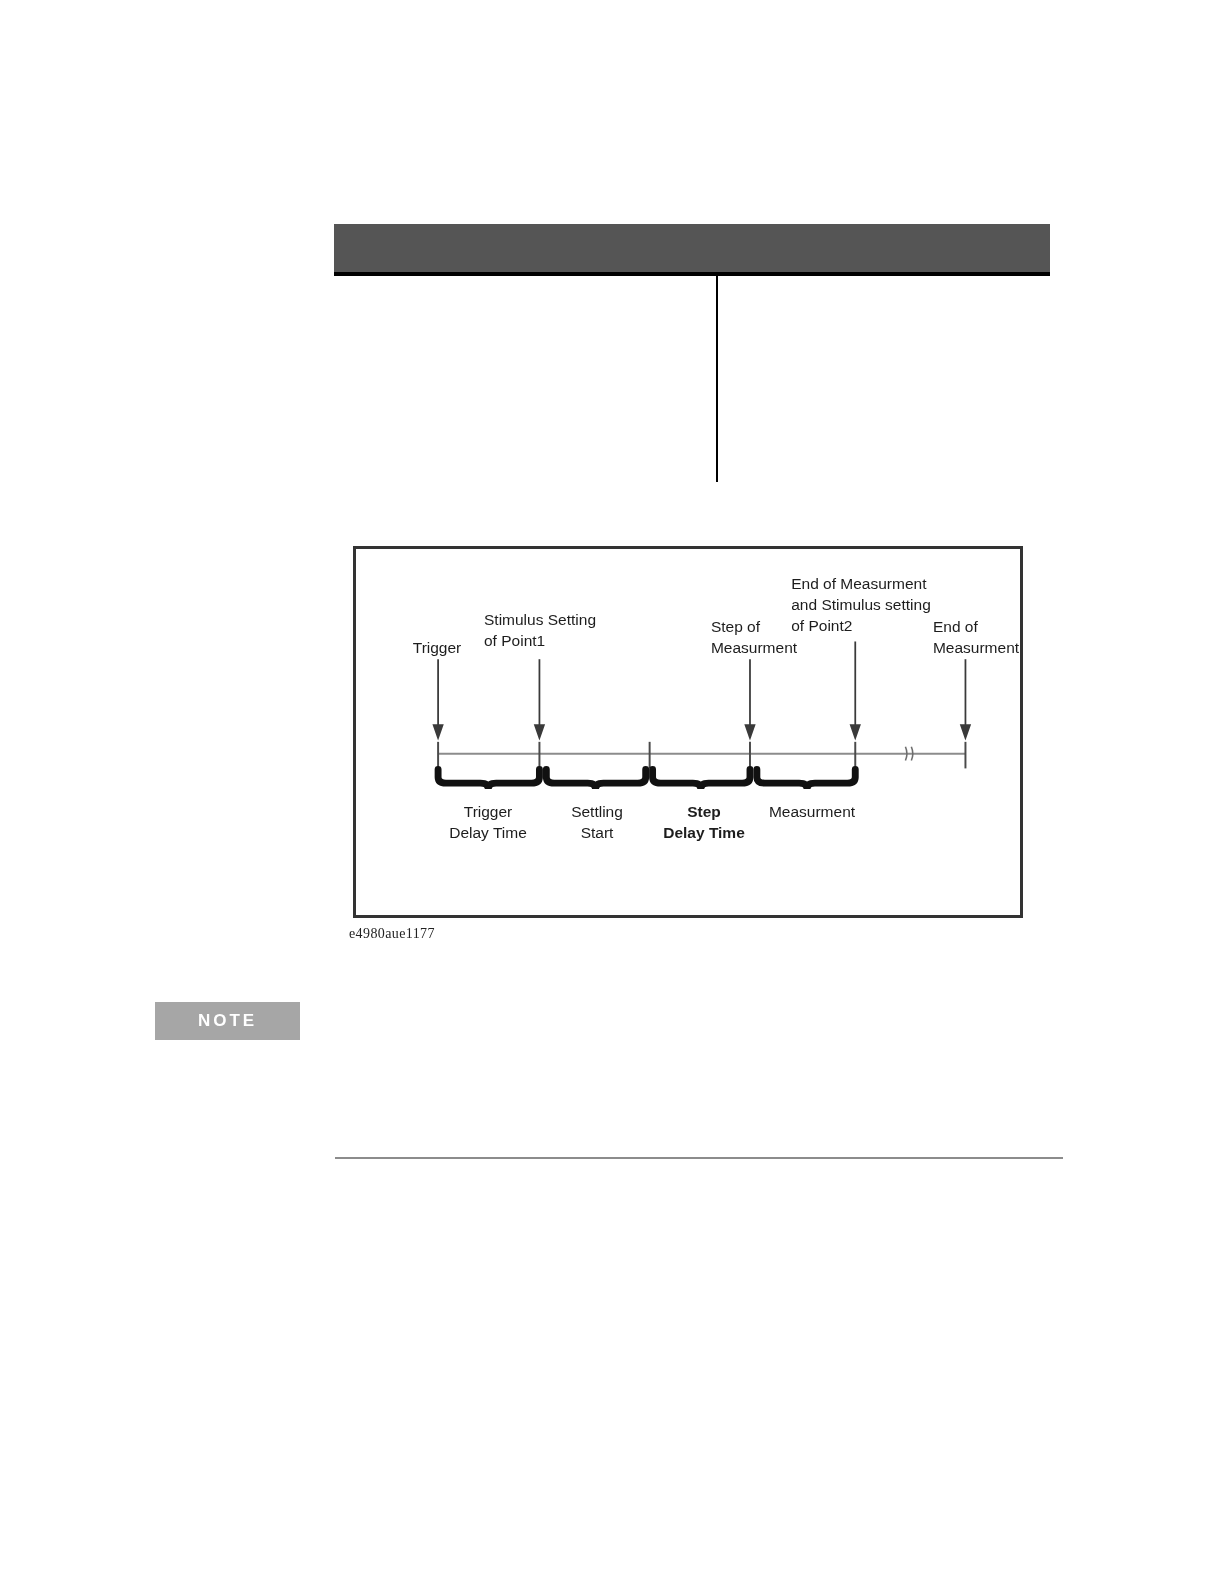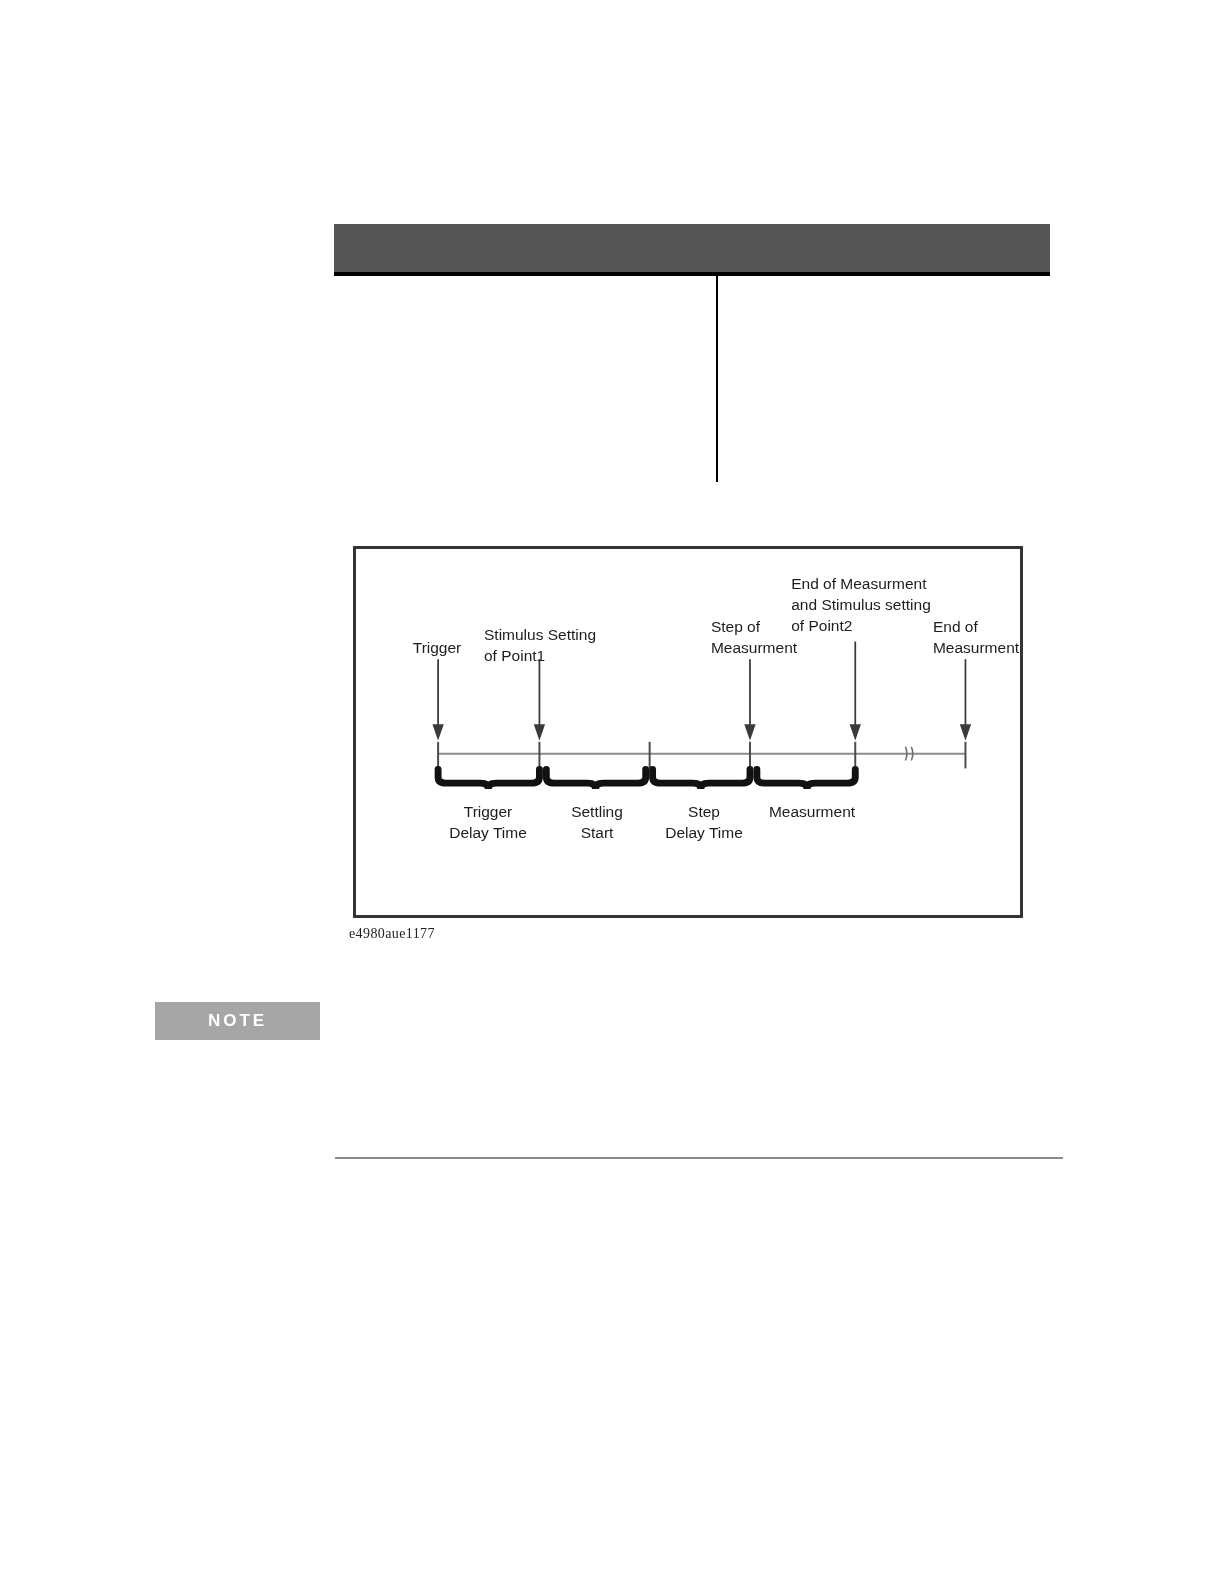--- a/index.html
+++ b/index.html
@@ -110,21 +110,21 @@
     text-align: center;
     white-space: pre-line;
     transform: translateX(-50%);
   }
 
   
   .note-badge {
     position: absolute;
     left: 155px;
     top: 1002px;
-    width: 165px;
+    width: 145px;
     height: 38px;
     background: #a6a6a6;
     display: flex;
     align-items: center;
     justify-content: center;
   }
   .note-badge-label {
     color: #ffffff;
     font-size: 17px;
     font-weight: bold;
@@ -197,40 +197,40 @@
                  Q 241 238 249 238 L 284 238 Q 292 238 292 232 L 292 224"></path>
         <path d="M 299 224 L 299 232 Q 299 238 307 238 L 340 238 Q 348 238 348 244
                  Q 348 238 356 238 L 390 238 Q 398 238 398 232 L 398 224"></path>
         <path d="M 405 224 L 405 232 Q 405 238 413 238 L 448 238 Q 456 238 456 244
                  Q 456 238 464 238 L 497 238 Q 505 238 505 232 L 505 224"></path>
       </g>
     </svg>
 
     <div class="evt-label" style="left:81px;  top:88px;">Trigger</div>
 
-    <div class="evt-label" style="left:184px; top:75px;">Stimulus Setting
+    <div class="evt-label" style="left:184px; top:60px;">Stimulus Setting
 of Point1</div>
 
     <div class="evt-label" style="left:398px; top:67px;">Step of
 Measurment</div>
 
     <div class="evt-label" style="left:505px; top:24px;">End of Measurment
 and Stimulus setting
 of Point2</div>
 
     <div class="evt-label" style="left:620px; top:67px;">End of
 Measurment</div>
 
     <div class="span-label" style="left:132px; top:252px;">Trigger
 Delay Time</div>
 
     <div class="span-label" style="left:241px; top:252px;">Settling
 Start</div>
 
-    <div class="span-label" style="left:348px; top:252px;">Step
+    <div class="span-label" style="left:348px; top:252px;font-weight:bold;">Step
 Delay Time</div>
 
     <div class="span-label" style="left:456px; top:252px;">Measurment</div>
   </div>
 
   <div class="figure-caption">e4980aue1177</div>
 
   <div class="note-badge">
     <span class="note-badge-label">NOTE</span>
   </div>

